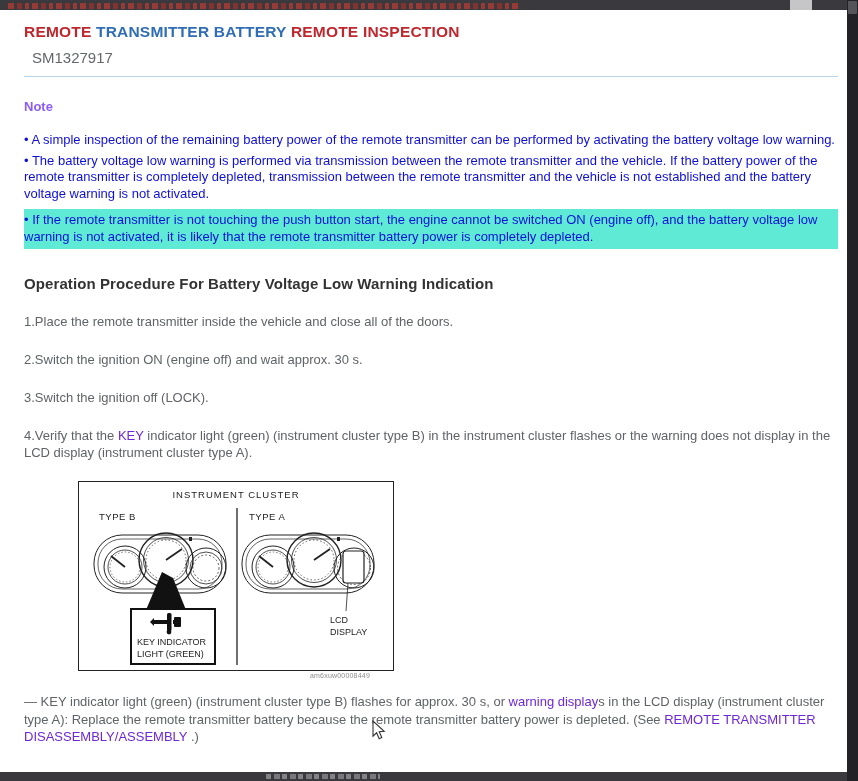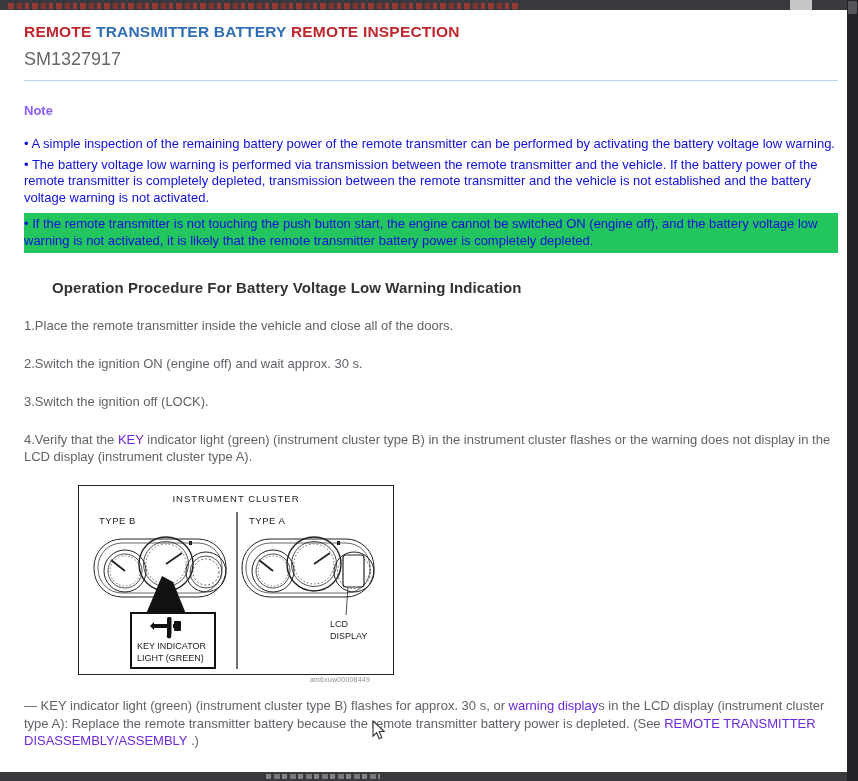--- a/index.html
+++ b/index.html
@@ -17,30 +17,30 @@
   .bottombar{position:absolute;left:0;top:772px;width:847px;height:9px;background:#3a3a3e;overflow:hidden;}
   .bottombar-frag{position:absolute;left:266px;top:2px;width:114px;height:5px;opacity:.65;
     background:repeating-linear-gradient(90deg,#a9a9a9 0 5px,transparent 5px 8px,#9a9a9a 8px 14px,transparent 14px 16px);}
   
   .scroll-track{position:absolute;right:0;top:0;width:11px;height:781px;background:#232327;}
   .scroll-thumb{position:absolute;right:1px;top:1px;width:9px;height:13px;background:#55555a;border-radius:1px;}
 
   .content{position:absolute;left:24px;top:10px;width:814px;}
   .title{margin:13px 0 0;font-size:15.5px;font-weight:700;letter-spacing:.2px;}
   .t-red{color:#c0272d;} .t-blue{color:#2f6db5;}
-  .docnum{margin-top:8px;font-size:18px;color:#63676b;}
+  .docnum{margin-top:8px;font-size:15px;color:#63676b;margin-left:8px;}
   .divider{border:none;border-top:1px solid #bcd4ea;margin:10px 0 0;height:0;}
   .docid{margin-top:16px;font-size:13.5px;color:#5f6368;text-align:right;}
 
   .note-label{margin-top:22px;font-size:13px;font-weight:700;color:#8b5cf6;}
   .note-bullets{margin-top:18px;}
   .note-bullet{margin:0 0 4px;font-size:13px;line-height:16.5px;color:#0f0fd8;}
-  .note-bullet.highlight{background:#22c55e;margin-top:7px;padding:3px 2px 4px 0;}
+  .note-bullet.highlight{background:#5eead4;margin-top:7px;padding:3px 2px 4px 0;}
 
-  .op-heading{margin-top:26px;font-size:15px;font-weight:700;color:#333333;letter-spacing:.1px;margin-left:28px;}
+  .op-heading{margin-top:26px;font-size:15px;font-weight:700;color:#333333;letter-spacing:.1px;}
   .step{margin:21px 0 0;font-size:13px;line-height:17px;color:#5f6368;}
   a.doclink{color:#6d28d9;text-decoration:none;cursor:pointer;}
 
   .figure{margin:20px 0 0 54px;width:292px;}
   .figure svg{display:block;}
   .figcode{margin-top:1px;text-align:right;font-size:7px;color:#8d8d8d;letter-spacing:.2px;}
 
   .result{margin-top:14px;font-size:13px;line-height:17.5px;color:#5f6368;}
 
   .cursor{position:absolute;left:372px;top:720px;width:14px;height:21px;pointer-events:none;}

